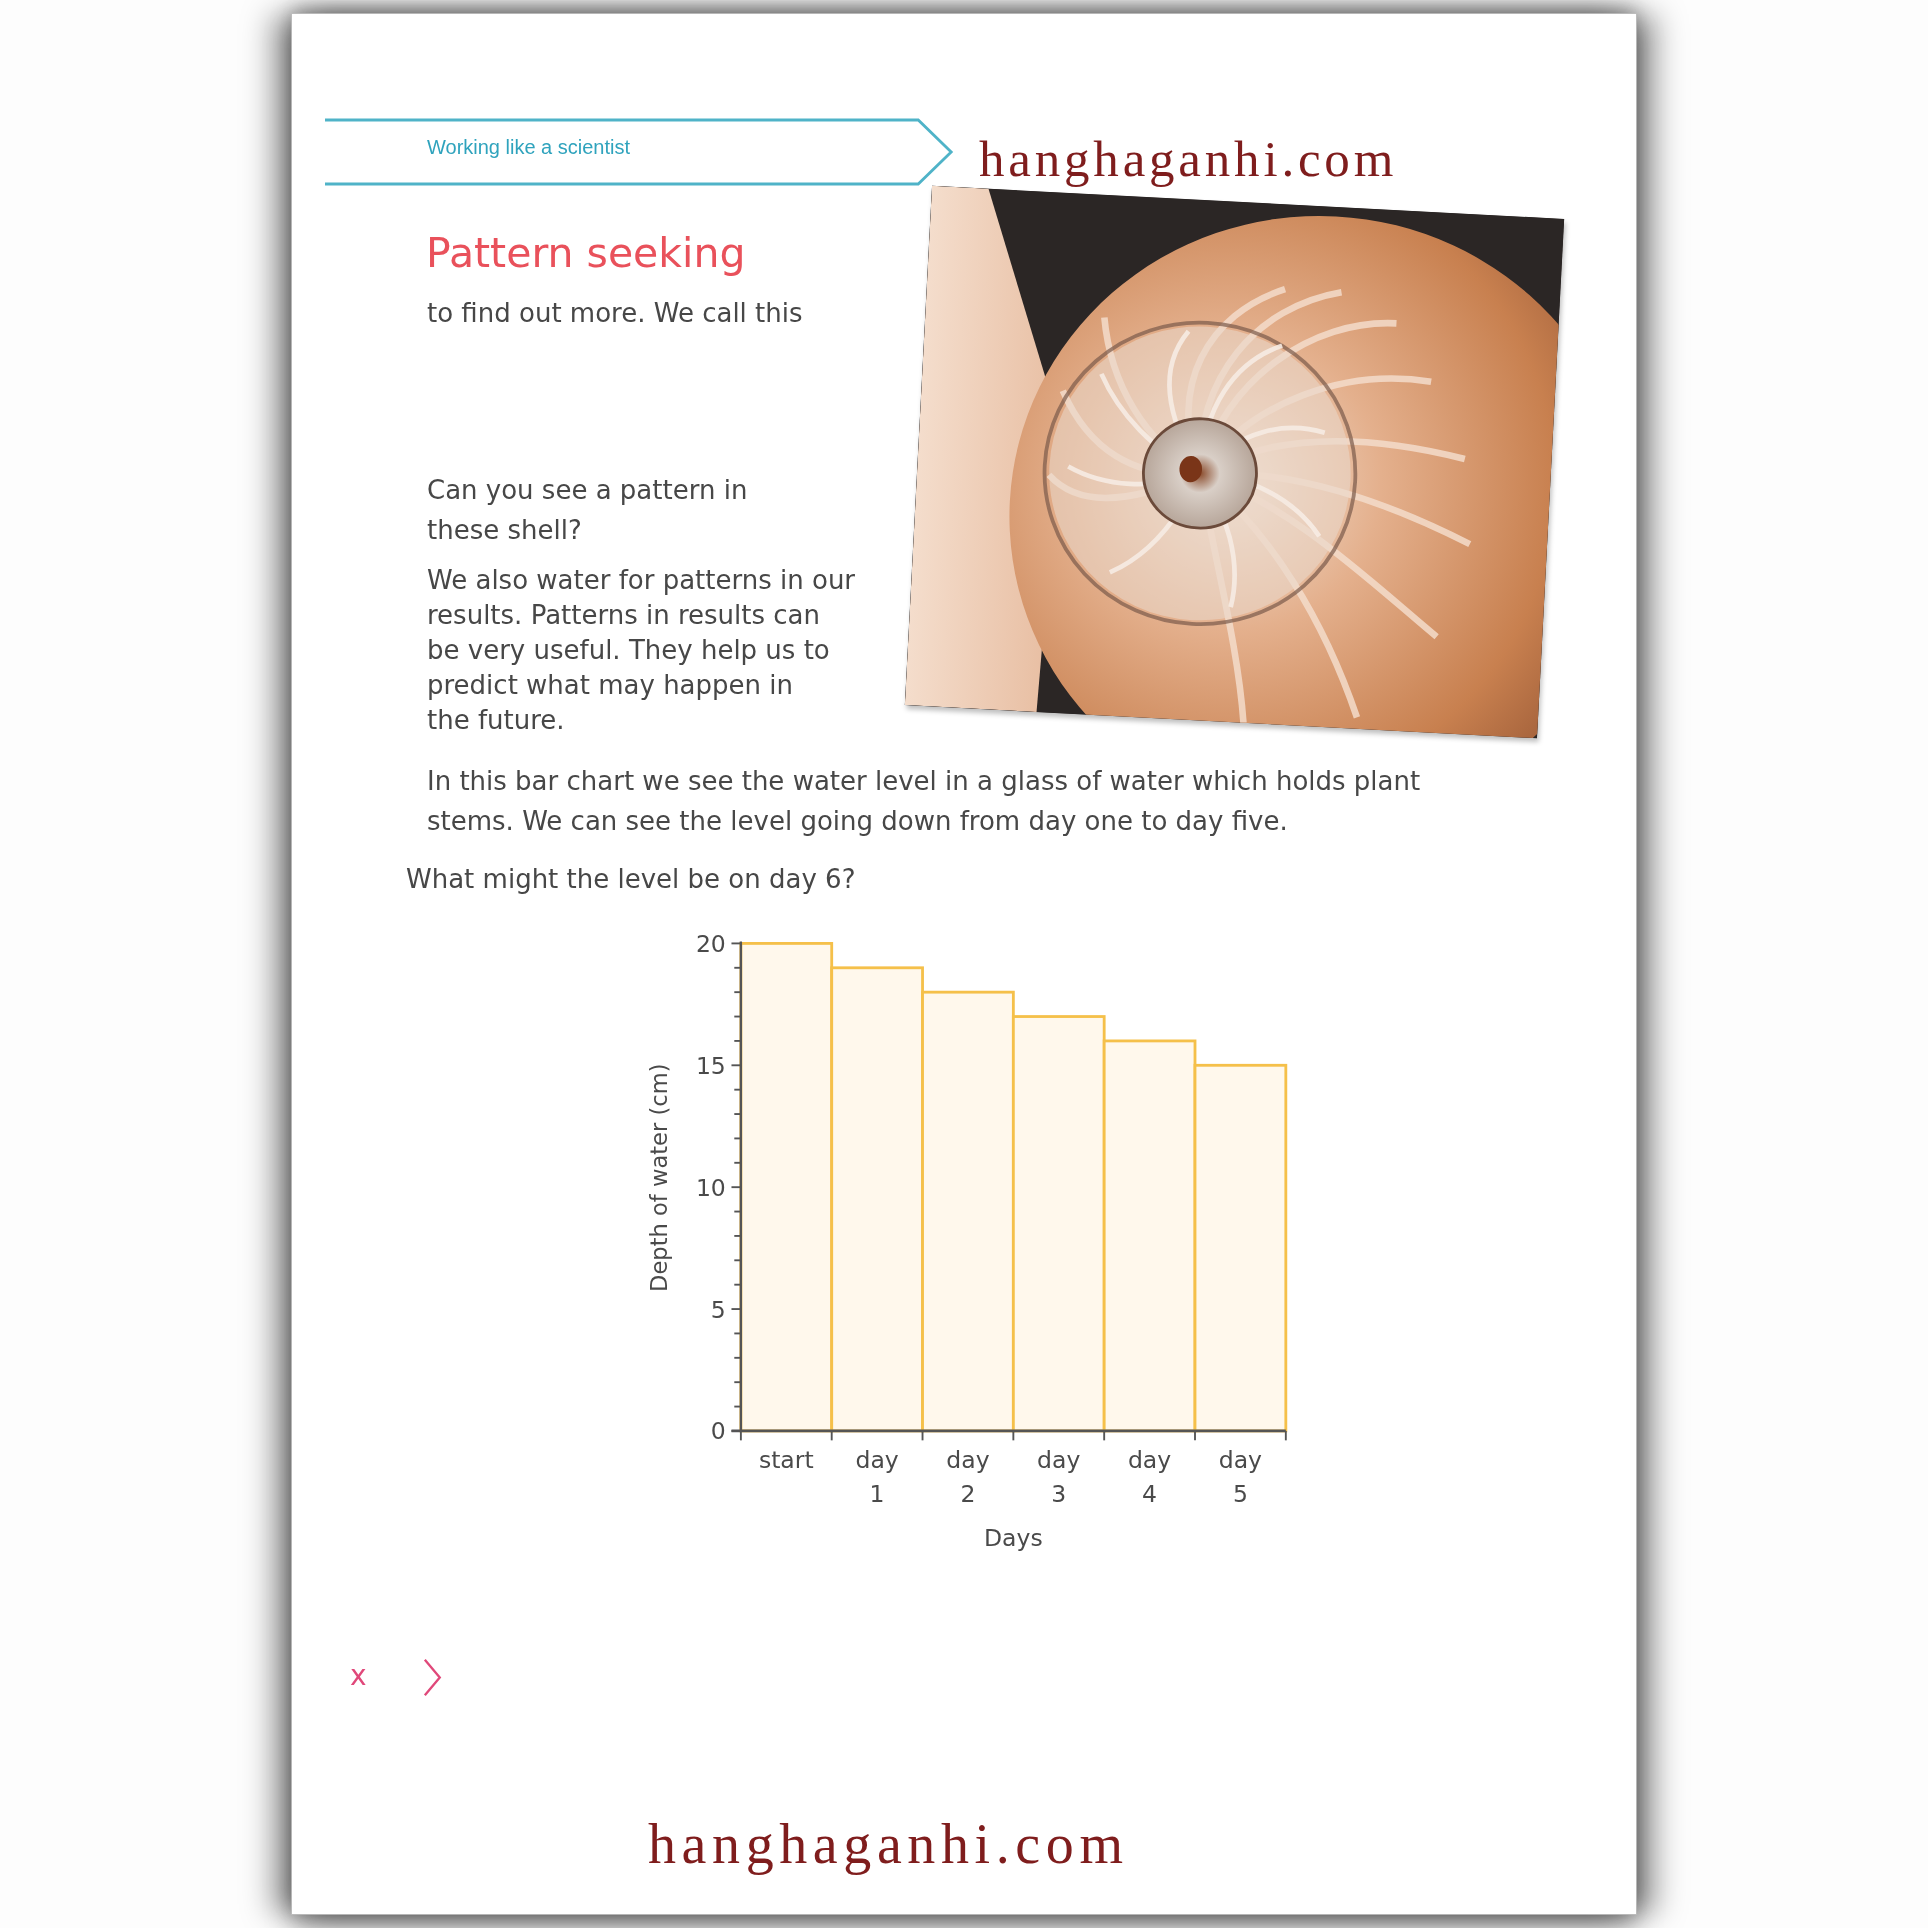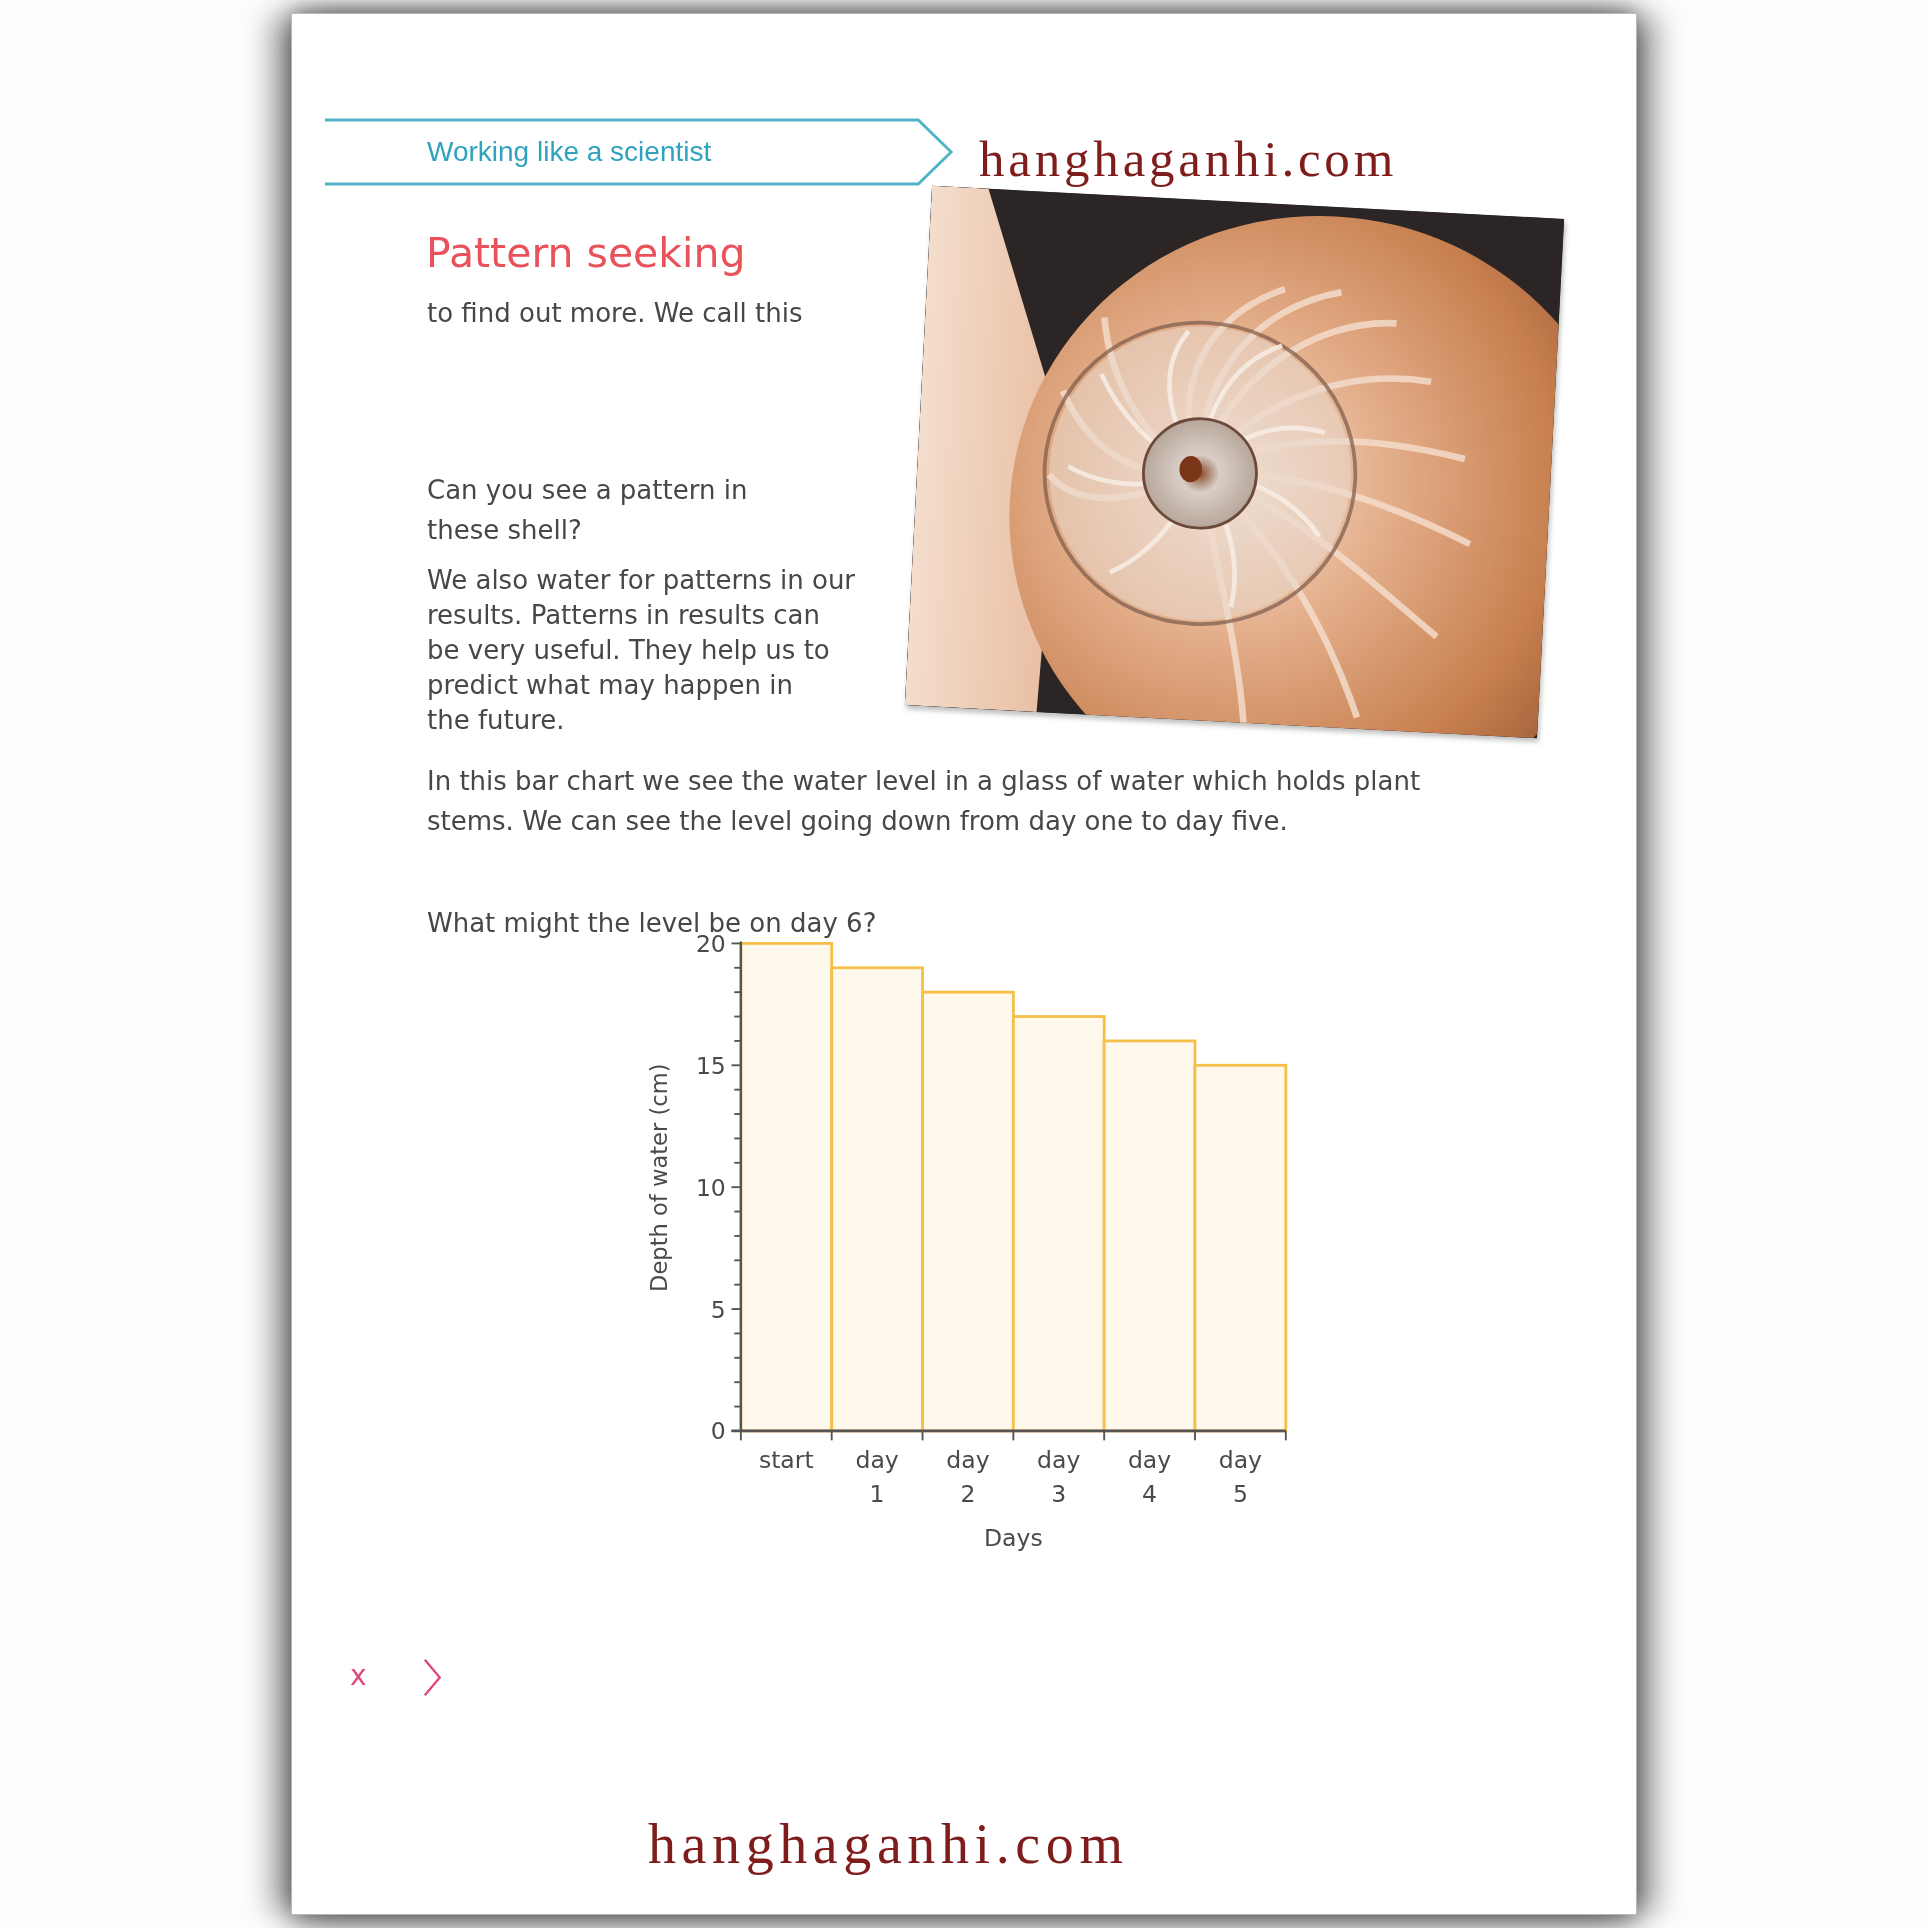--- a/index.html
+++ b/index.html
@@ -17,21 +17,21 @@
     background:#ffffff;
     box-shadow: 0 0 0 0.9px #bdbdbd, -21px 0 28px rgba(0,0,0,0.35), 21px 0 28px rgba(0,0,0,0.35), 0 13px 24.5px rgba(0,0,0,0.35), 0 -9.4px 19px rgba(0,0,0,0.25);
   }
   .abs { position:absolute; }
 
   
   .banner { left:325px; top:117px; width:629px; height:70px; }
   .banner svg { position:absolute; left:0; top:0; }
   .banner-label {
     position:absolute; left:102px; top:19px;
-    font-family:"Liberation Sans", sans-serif; font-size:28px; color:#2fa3bd; white-space:nowrap;
+    font-family:"Liberation Sans", sans-serif; font-size:20px; color:#2fa3bd; white-space:nowrap;
   }
 
   .watermark {
     font-family:Liberation Serif, serif; color:#7f1d1d; letter-spacing:3.8px; white-space:nowrap;
   }
   .wm-top { left:979px; top:130px; font-size:51px; }
   .wm-bottom { left:648px; top:1812px; font-size:56px; letter-spacing:5.6px; }
 
   .heading {
     left:426px; top:229px; font-size:41px; color:#e9515b;
@@ -39,21 +39,21 @@
   }
   .para {
     font-family:"DejaVu Sans", sans-serif; font-size:26px; color:#474747; line-height:40px;
     white-space:nowrap;
   }
   .para .hl { color:#f08a4a; }
   .p1 { left:427px; top:293px; }
   .p2 { left:427px; top:470px; }
   .p3 { left:427px; top:563px; line-height:35px; }
   .p4 { left:427px; top:761px; }
-  .p5 { left:427px; top:859px;margin-top:44px; }
+  .p5 { left:406px; top:859px; }
 
   
   .photo {
     left:918px; top:202px; width:633px; height:520px;
     transform: rotate(3deg); transform-origin: center center;
     overflow:hidden;
     box-shadow: 1.9px 3.8px 5.6px rgba(0,0,0,0.25);
     background:#2a2423;
   }
 

